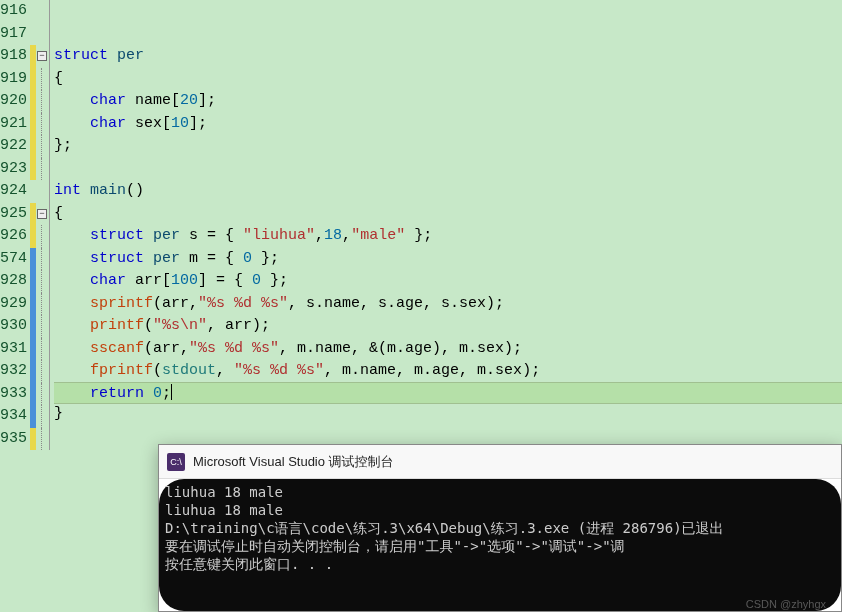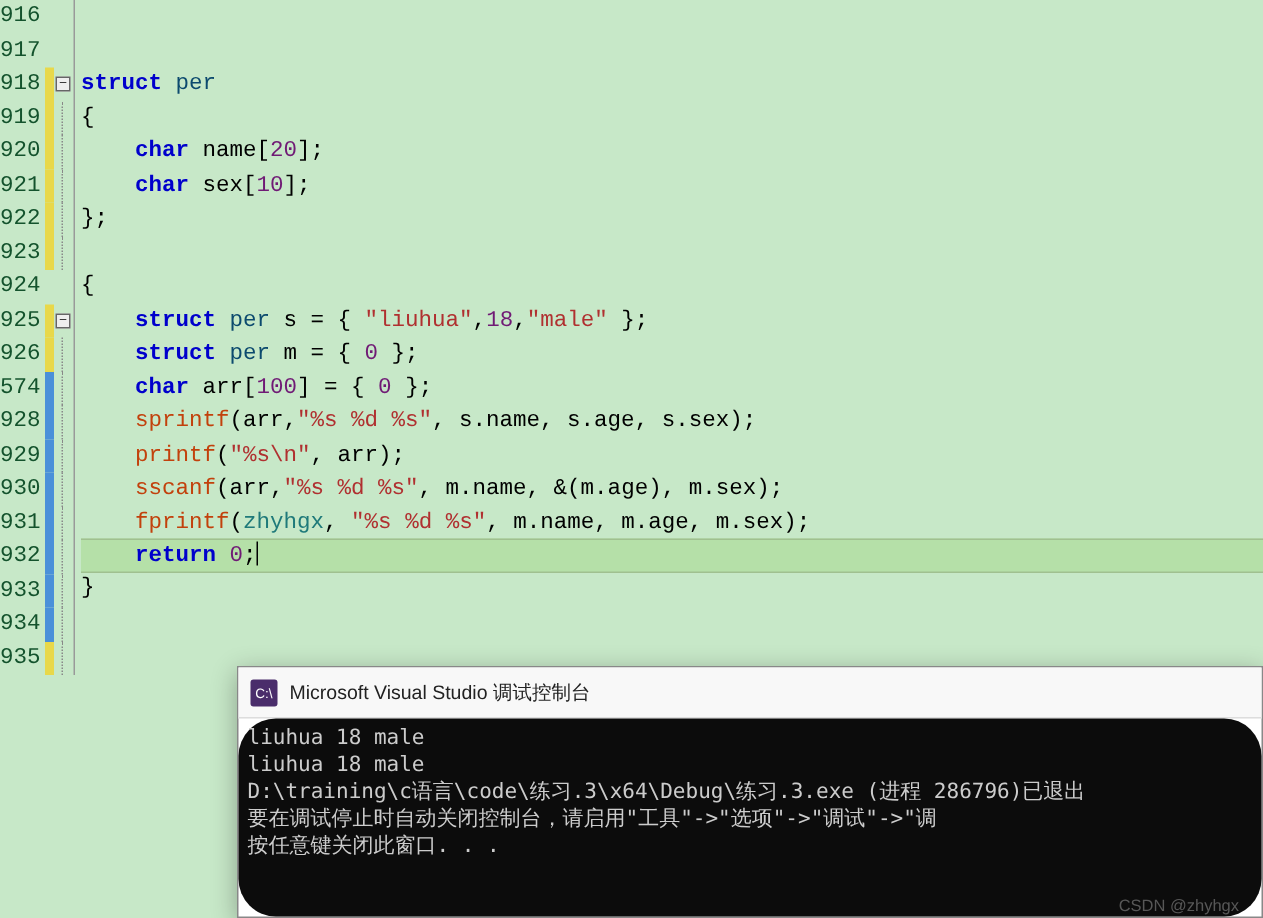--- a/index.html
+++ b/index.html
@@ -75,25 +75,25 @@
 }
 .cursor {
   display: inline-block;
   width: 1px;
   height: 16px;
   background: #000;
   vertical-align: middle;
   position: relative;
   top: -1px;
 }
-.kw { color: #0000cc; font-weight: bold; }
+.kw { color: #0000cc; }
 .userType { color: #0c4a6e; }
 .func { color: #c2410c; }
 .str { color: #b03030; }
-.num { color: #701a75; text-align: center; }
+.num { color: #0369a1; text-align: center; }
 .stdio { color: #1f7a7a; }
 
 .console-window {
   position: absolute;
   left: 158px;
   top: 444px;
   width: 684px;
   height: 168px;
   background: #fff;
   border: 1px solid #888;
@@ -247,28 +247,29 @@
   </div>
   <div class="code">
     <div class="code-line"></div>
     <div class="code-line"></div>
     <div class="code-line"><span class="kw">struct</span><span class="userType"> per</span></div>
     <div class="code-line"><span>{</span></div>
     <div class="code-line">    <span class="kw">char</span><span> name[</span><span class="num">20</span><span>];</span></div>
     <div class="code-line">    <span class="kw">char</span><span> sex[</span><span class="num">10</span><span>];</span></div>
     <div class="code-line"><span>};</span></div>
     <div class="code-line"></div>
+    <div class="code-line"><span class="kw">int</span><span class="userType"> main</span><span>()</span></div>
     <div class="code-line"><span>{</span></div>
     <div class="code-line">    <span class="kw">struct</span><span class="userType"> per</span><span> s = { </span><span class="str">"liuhua"</span><span>,</span><span class="num">18</span><span>,</span><span class="str">"male"</span><span> };</span></div>
     <div class="code-line">    <span class="kw">struct</span><span class="userType"> per</span><span> m = { </span><span class="num">0</span><span> };</span></div>
     <div class="code-line">    <span class="kw">char</span><span> arr[</span><span class="num">100</span><span>] = { </span><span class="num">0</span><span> };</span></div>
     <div class="code-line">    <span class="func">sprintf</span><span>(arr,</span><span class="str">"%s %d %s"</span><span>, s.name, s.age, s.sex);</span></div>
     <div class="code-line">    <span class="func">printf</span><span>(</span><span class="str">"%s\n"</span><span>, arr);</span></div>
     <div class="code-line">    <span class="func">sscanf</span><span>(arr,</span><span class="str">"%s %d %s"</span><span>, m.name, &amp;(m.age), m.sex);</span></div>
-    <div class="code-line">    <span class="func">fprintf</span><span>(</span><span class="stdio">zhyhgx</span><span>, </span><span class="str">"%s %d %s"</span><span>, m.name, m.age, m.sex);</span></div>
+    <div class="code-line">    <span class="func">fprintf</span><span>(</span><span class="stdio">stdout</span><span>, </span><span class="str">"%s %d %s"</span><span>, m.name, m.age, m.sex);</span></div>
     <div class="code-line current-line">    <span class="kw">return</span><span> </span><span class="num">0</span><span>;</span><span class="cursor"></span></div>
     <div class="code-line"><span>}</span></div>
   </div>
 </div>
 
 <div class="console-window">
   <div class="console-title">
     <div class="console-icon">C:\</div>
     <span>Microsoft Visual Studio 调试控制台</span>
   </div>

